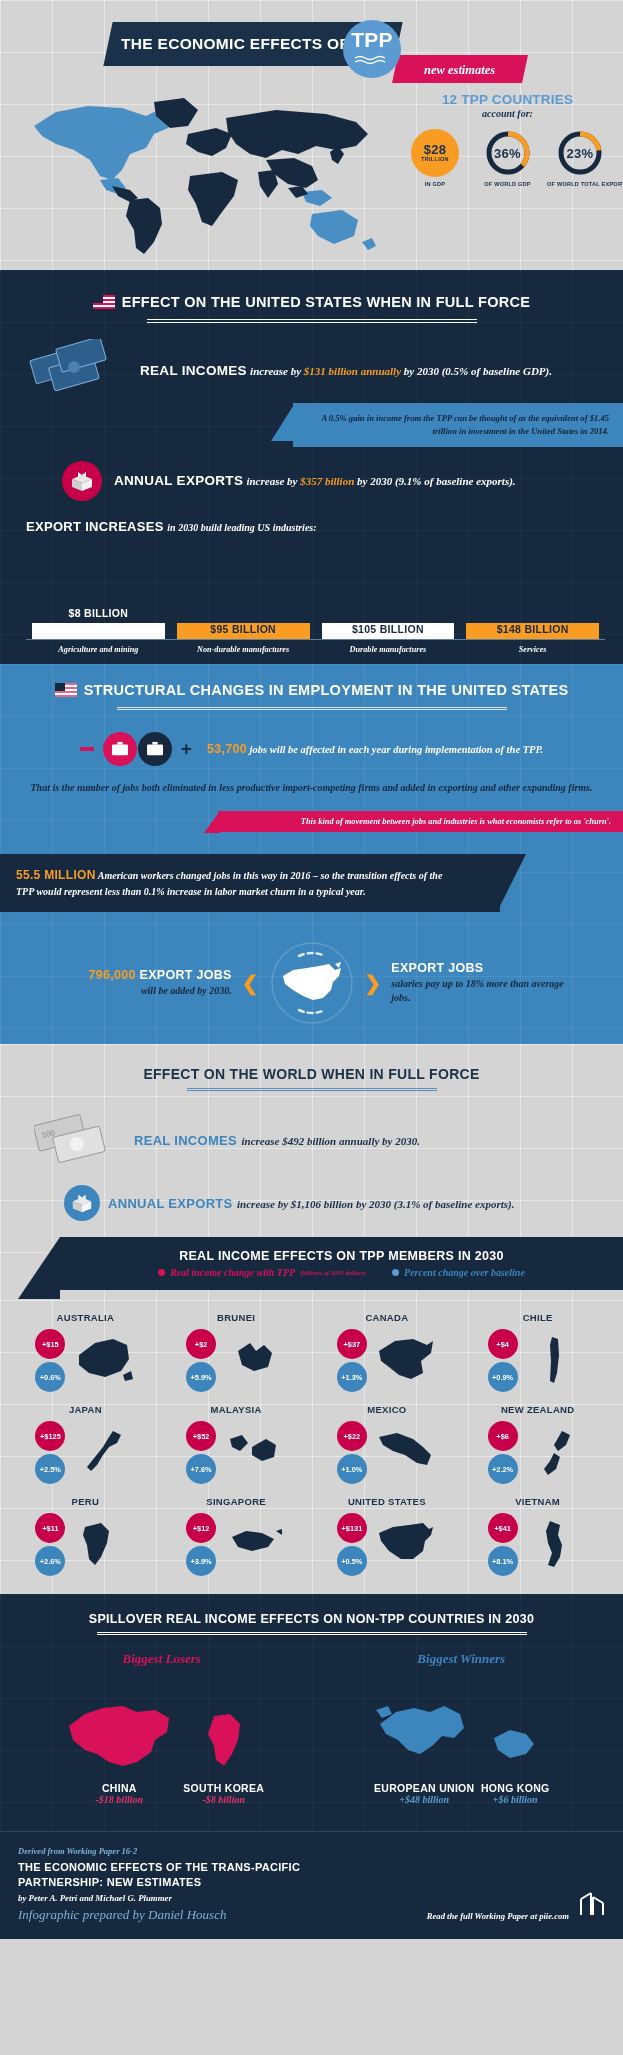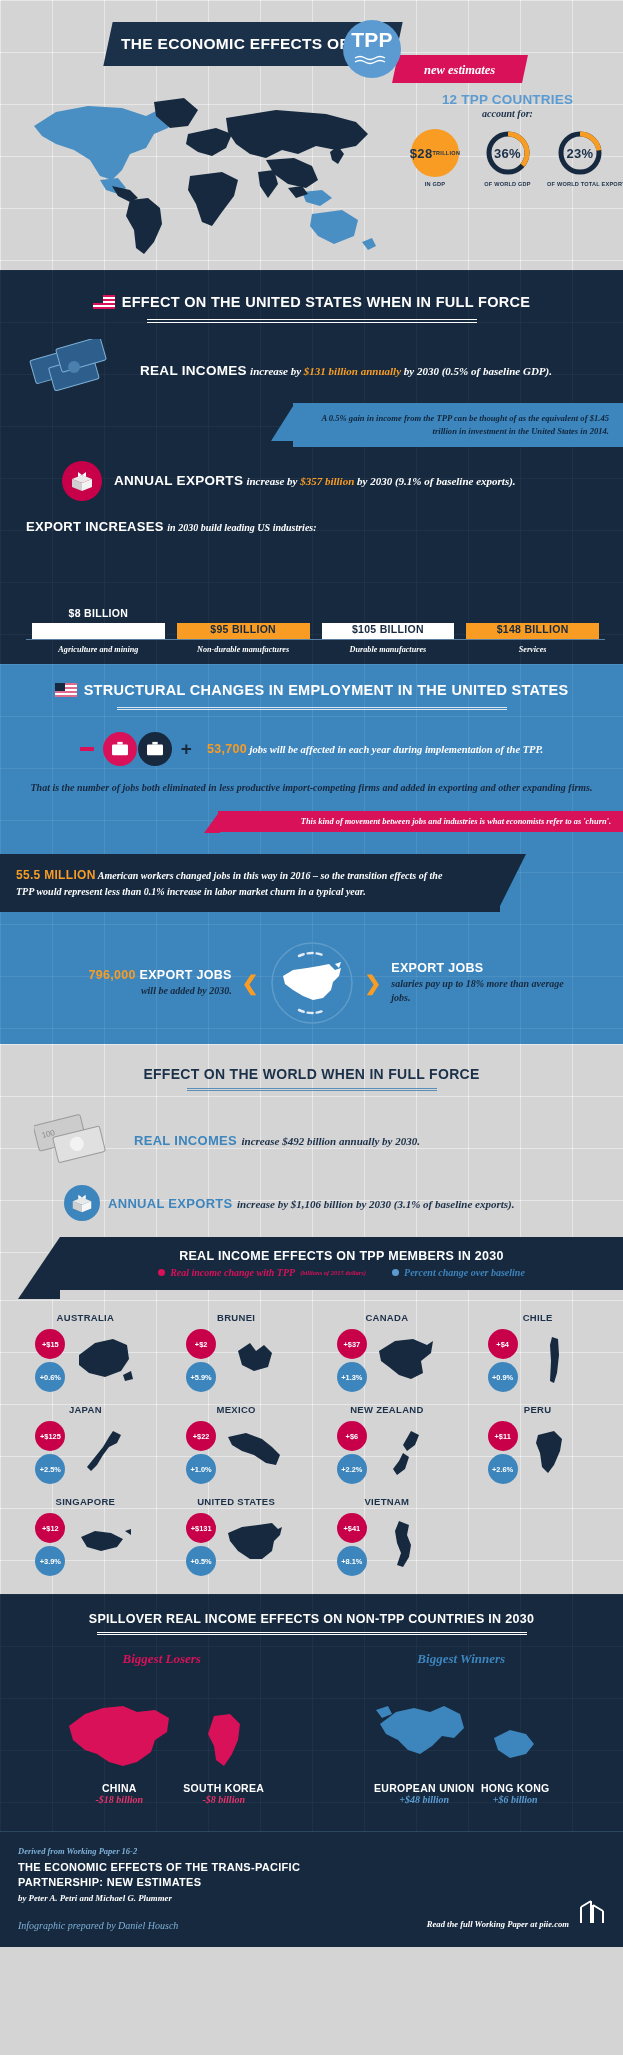--- a/index.html
+++ b/index.html
@@ -69,21 +69,21 @@
   .stats { position: absolute; top: 92px; left: 400px; width: 215px; text-align: center; }
   .stats .h { font-size: 13.5px; color: #5b9bd1; letter-spacing: .2px; }
   .stats .sh { font-family: "Liberation Serif", serif; font-style: italic; font-weight:bold;
                font-size: 10px; color: #1b3049; margin-top: 1px; }
   .stat-row { display: flex; justify-content: space-between; margin-top: 10px; padding: 0 2px; }
   .stat { width: 66px; text-align: center; }
   .stat .circ-wrap { position: relative; width: 48px; height: 48px; margin: 0 auto; }
   .stat .circ-wrap svg { position: absolute; inset: 0; }
   .stat .circ-val {
     position: absolute; inset: 0; display: flex; align-items: center; justify-content: center;
-    flex-direction: row; font-size: 12px; color: #1b3049; line-height: 1;
+    flex-direction: column; font-size: 12px; color: #1b3049; line-height: 1;
   }
   .stat.filled .circ-val { color: #1b3049; }
   .stat .big { font-size: 13px; }
   .stat .small { font-size: 5.5px; margin-top: 1px; }
   .stat .cap { font-size: 5.6px; color: #1b3049; margin-top: 4px; letter-spacing: .2px; white-space: nowrap; }
 
   
   .sec-us {
     background: #16293f; position: relative; padding-top: 24px; padding-bottom: 10px;
     background-image:
@@ -262,21 +262,21 @@
 
   
   .footer { background: #16293f; padding: 14px 18px 16px; display: flex; justify-content: space-between;
             align-items: flex-end; border-top: 1px solid #2d4660; }
   .footer .derived { font-family: "Liberation Serif", serif; font-style: italic; font-weight: bold;
                      font-size: 8.5px; color: #7fb0d6; }
   .footer .ftitle { font-size: 11px; color: #fff; line-height: 1.35; margin-top: 4px; }
   .footer .fauth { font-family: "Liberation Serif", serif; font-style: italic; font-weight: bold;
                    font-size: 8.8px; color: #fff; margin-top: 3px; }
   .footer .fprep { font-family: "Liberation Serif", serif; font-style: italic;
-                   font-size: 10px; color: #7fb0d6; margin-top: 17px; }
+                   font-size: 13px; color: #7fb0d6; margin-top: 4px; }
   .footer .fread { font-family: "Liberation Serif", serif; font-style: italic; font-weight: bold;
                    font-size: 8.6px; color: #fff; }
   .footer-right { display: flex; align-items: flex-end; gap: 10px; padding-bottom: 2px; }
 </style>
 </head>
 <body>
 
 <div class="page">
 
   <section class="sec-hero">
@@ -675,20 +675,34 @@
               <div class="pill pct">+2.5%</div>
             </div>
             <div class="cmap">
               <svg viewBox="0 0 62 56">
                 <path fill="#16293f" d="M40 6 L48 10 L44 18 L36 22 L30 30 L24 40 L18 46 L14 42 L22 32 L30 22 L36 12 Z"></path>
               </svg>
             </div>
           </div>
         </div>
         <div class="mcell">
+          <div class="cond cname">MALAYSIA</div>
+          <div class="crow">
+            <div class="pills">
+              <div class="pill money">+$52</div>
+              <div class="pill pct">+7.6%</div>
+            </div>
+            <div class="cmap">
+              <svg viewBox="0 0 62 56">
+                <path fill="#16293f" d="M6 14 L18 10 L24 18 L16 26 L8 22 Z M28 22 L42 14 L52 20 L50 32 L38 36 L28 30 Z"></path>
+              </svg>
+            </div>
+          </div>
+        </div>
+        <div class="mcell">
           <div class="cond cname">MEXICO</div>
           <div class="crow">
             <div class="pills">
               <div class="pill money">+$22</div>
               <div class="pill pct">+1.0%</div>
             </div>
             <div class="cmap">
               <svg viewBox="0 0 62 56">
                 <path fill="#16293f" d="M4 12 L22 8 L38 14 L48 22 L56 30 L52 40 L42 38 L30 30 L18 26 L8 20 Z"></path>
               </svg>

